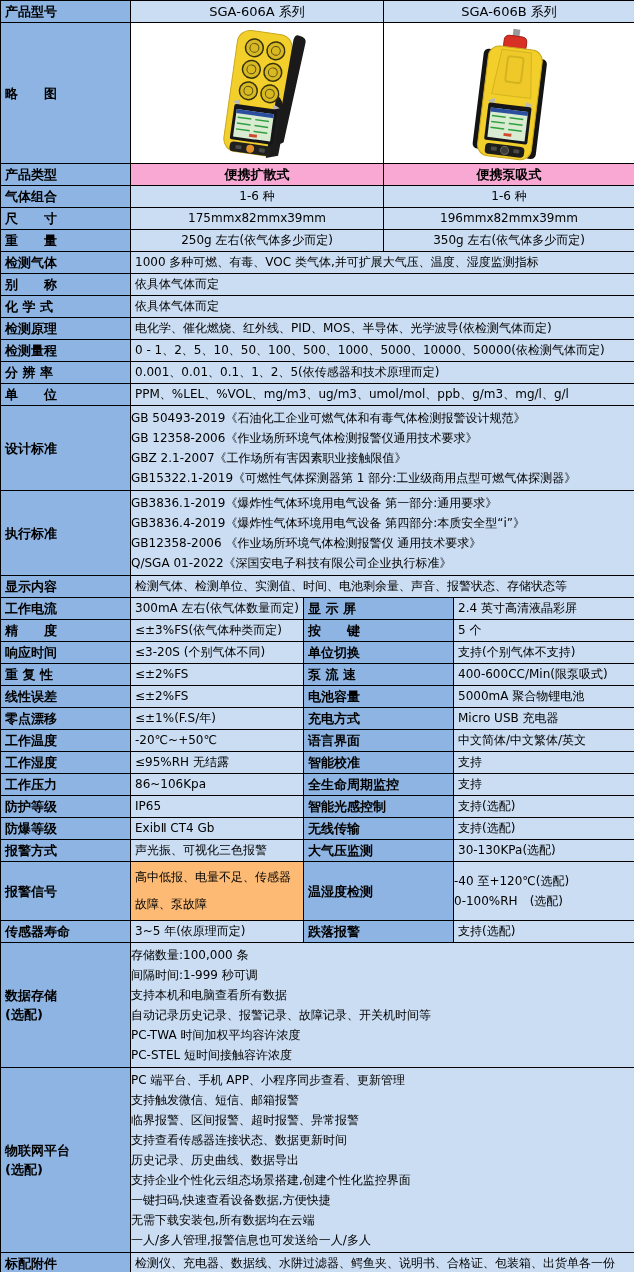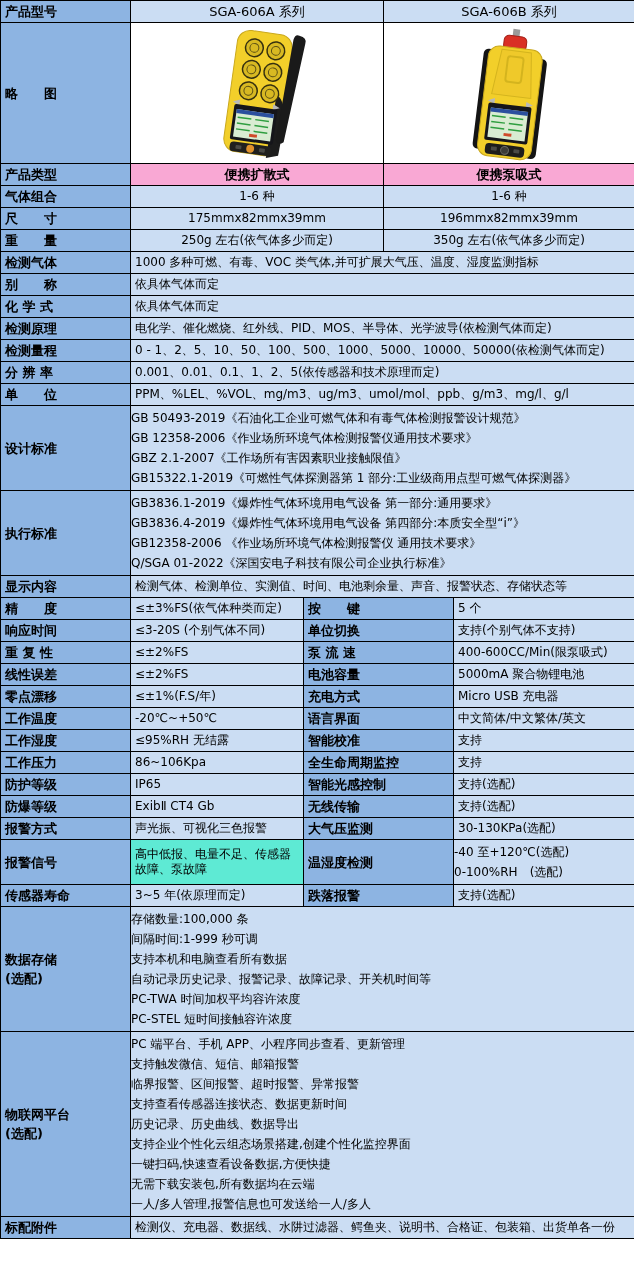--- a/index.html
+++ b/index.html
@@ -10,21 +10,21 @@
      overflow:hidden;vertical-align:middle;}
   tr.s td{height:21px;}
   td.lbl{background:#8DB4E2;font-weight:bold;font-size:13px;}
   td.val{background:#CBDDF3;}
   td.valc{background:#CBDDF3;text-align:center;margin-left:40px;}
   td.hl{background:#f9a8d4;text-align:center;font-weight:bold;font-size:13px;}
   td.hdr{background:#CBDDF3;text-align:center;font-weight:normal;font-size:13px;}
   td.img{background:#ffffff;padding:0;text-align:center;vertical-align:middle;height:140px;}
   td.ml{background:#CBDDF3;padding:2px 0;}
   td.ml div{line-height:20px;white-space:nowrap;}
-  td.wrapv{background:#5eead4;line-height:15px;padding:2px 4px;}
+  td.wrapv{background:#fdba74;line-height:27px;padding:2px 4px;}
   svg{display:block;margin:0 auto;}
 </style>
 </head>
 <body>
 
 <div class="wrap">
 <table>
   <colgroup>
         <col style="width:130px">
         <col style="width:173px">
@@ -187,20 +187,26 @@
       <div>Q/SGA 01-2022《深国安电子科技有限公司企业执行标准》</div>
     </td>
   </tr>
 
   <tr class="s">
     <td class="lbl">显示内容</td>
     <td class="val" colspan="4">检测气体、检测单位、实测值、时间、电池剩余量、声音、报警状态、存储状态等</td>
   </tr>
 
   <tr class="s">
+    <td class="lbl">工作电流</td>
+    <td class="val">300mA 左右(依气体数量而定)</td>
+    <td class="lbl" colspan="2">显 示 屏</td>
+    <td class="val">2.4 英寸高清液晶彩屏</td>
+  </tr>
+  <tr class="s">
     <td class="lbl">精　　度</td>
     <td class="val">≤±3%FS(依气体种类而定)</td>
     <td class="lbl" colspan="2">按　　键</td>
     <td class="val">5 个</td>
   </tr>
   <tr class="s">
     <td class="lbl">响应时间</td>
     <td class="val">≤3-20S (个别气体不同)</td>
     <td class="lbl" colspan="2">单位切换</td>
     <td class="val">支持(个别气体不支持)</td>

